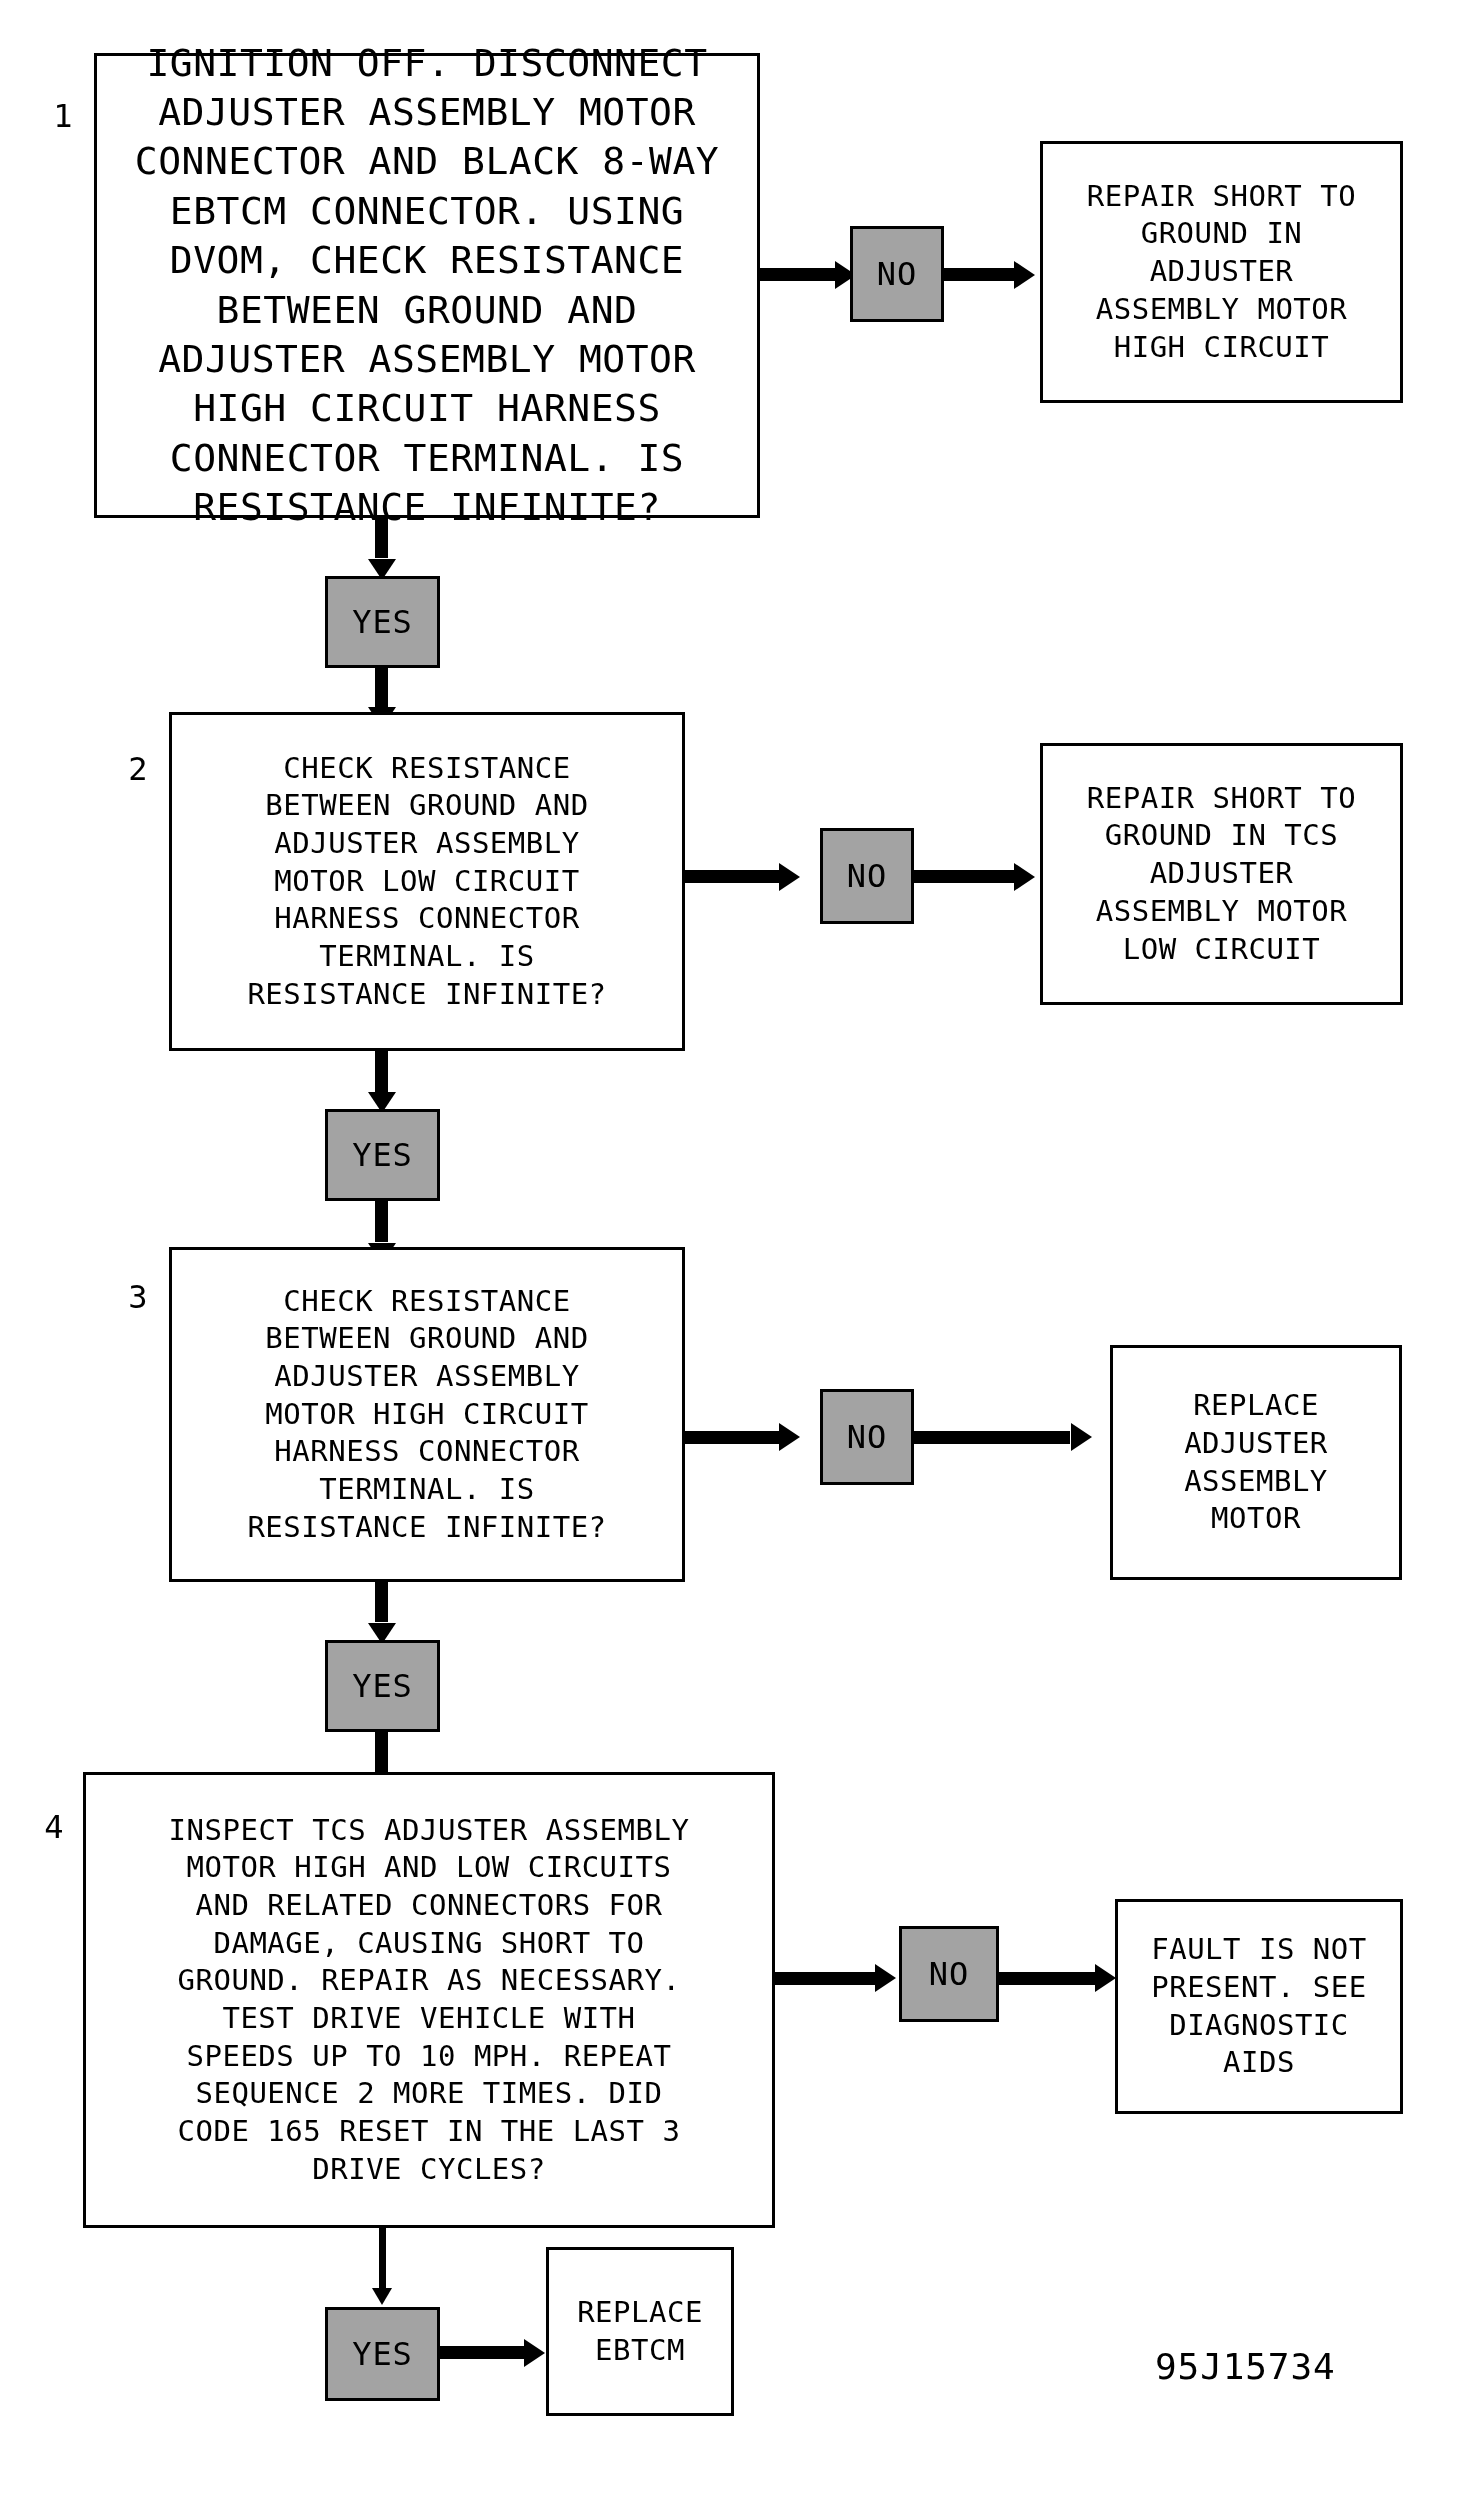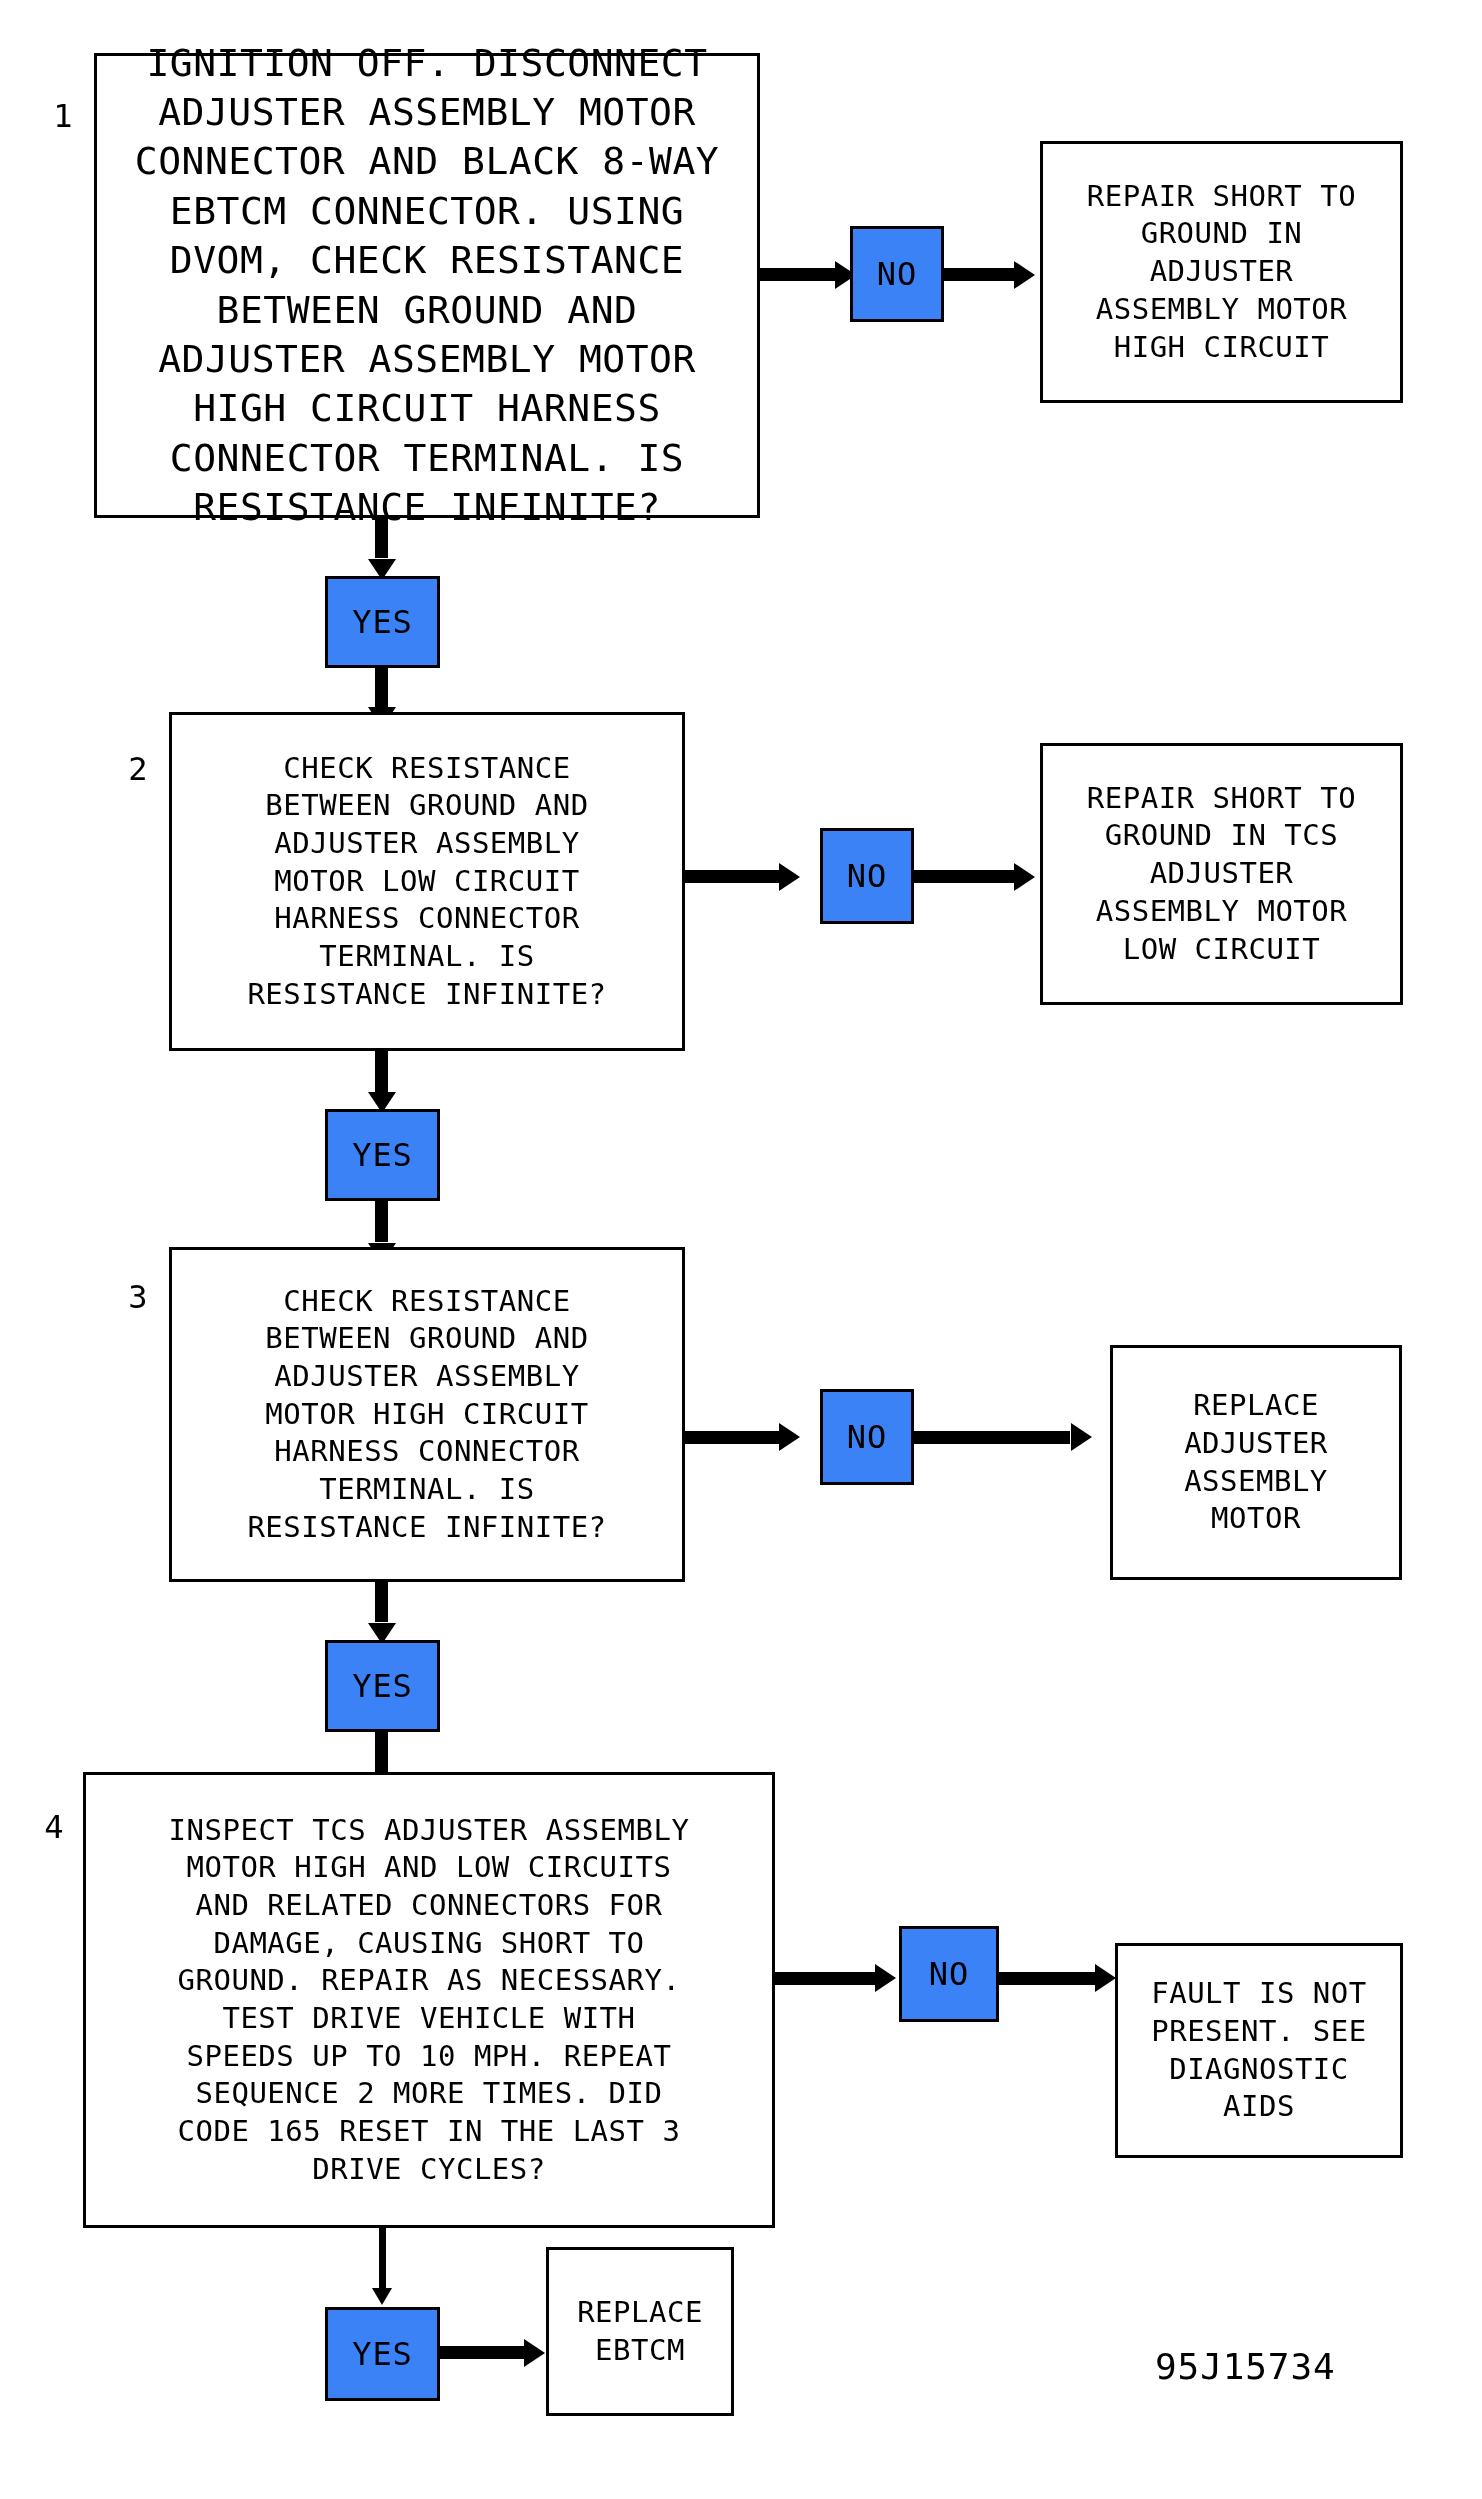--- a/index.html
+++ b/index.html
@@ -35,21 +35,21 @@
   .step-num{
     position:absolute;
     font-size:32px;
     line-height:1;
     text-align:center;
     white-space:pre;
   }
   .small-box{
     position:absolute;
     border:3.8px solid #000;
-    background:#3b82f6;
+    background:#a3a3a3;
     box-sizing:border-box;
     display:flex;
     align-items:center;
     justify-content:center;
     font-size:32px;
     letter-spacing:0.9px;
   }
   
   .h-line{ position:absolute; background:#000; height:13px; }
   .v-line{ position:absolute; background:#000; width:13px; }
@@ -213,21 +213,21 @@
   </div>
 
   <div class="h-line" style="left:775px; top:1972px; width:100px;"></div>
   <div class="arrow-right" style="left:875px; top:1964px;"></div>
   <div class="small-box" style="left:899px; top:1926px; width:100px; height:96px;">
     <span>NO</span>
   </div>
   <div class="h-line" style="left:999px; top:1972px; width:96px;"></div>
   <div class="arrow-right" style="left:1095px; top:1964px;"></div>
 
-  <div class="box" style="left:1115px; top:1899px; width:288px; height:215px;margin-top:44px;">
+  <div class="box" style="left:1115px; top:1899px; width:288px; height:215px;">
     <span class="txt" style="font-size:29px;">FAULT IS NOT
 PRESENT. SEE
 DIAGNOSTIC
 AIDS</span>
   </div>
 
   <div class="thin-v" style="left:379px; top:2228px; width:6.6px; height:68px;"></div>
   <div class="arrow-down-thin" style="left:372px; top:2288px;"></div>
   <div class="small-box" style="left:325px; top:2307px; width:115px; height:94px;">
     <span>YES</span>

